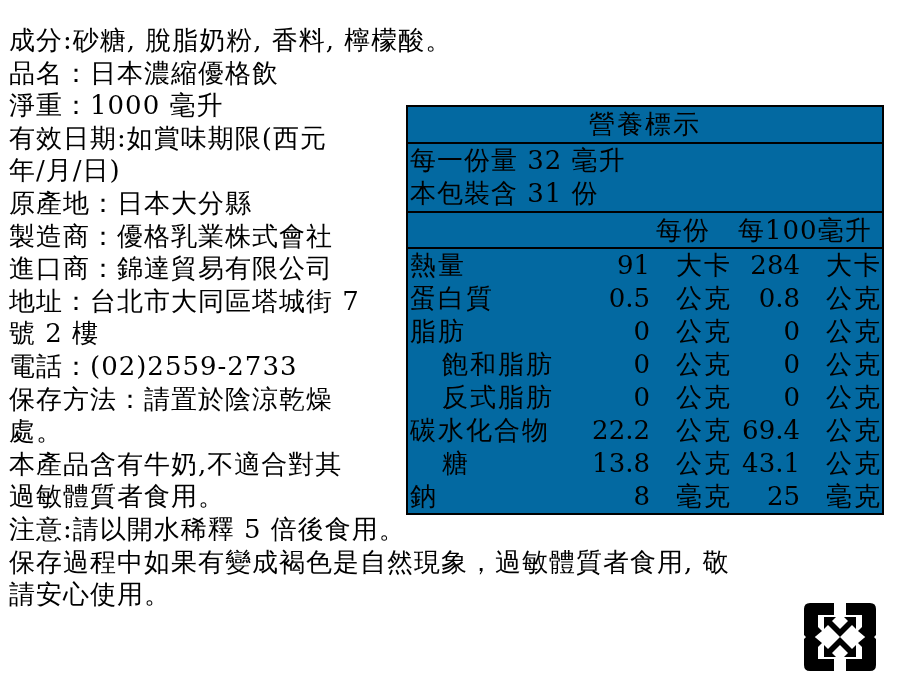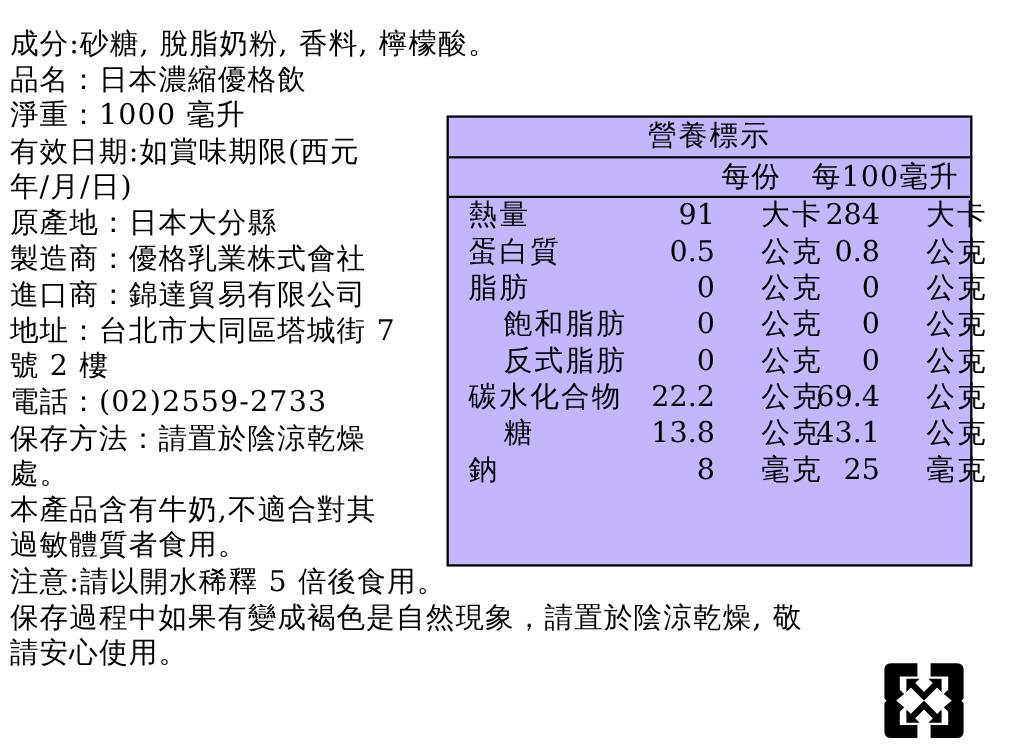--- a/index.html
+++ b/index.html
@@ -30,21 +30,21 @@
       letter-spacing: 1px;
     }
     .nutrition {
       position: absolute;
       left: 406px;
       top: 105px;
       width: 478px;
       height: 410px;
       border: 2px solid #000;
       box-sizing: border-box;
-      background: #c4b5fd;
+      background: #0369a1;
       font-size: 26px;
     }
     .nt-title {
       height: 35px;
       line-height: 35px;
       text-align: center;
       border-bottom: 2px solid #000;
       letter-spacing: 2px;
     }
     .nt-serving {
@@ -63,21 +63,20 @@
       border-bottom: 2px solid #000;
       position: relative;
     }
     .nt-colhead span {
       position: absolute;
       top: 0;
       letter-spacing: 1px;
     }
     .nt-rows {
       position: relative;
-      padding-left: 16px;
     }
     .nt-row {
       height: 33px;
       line-height: 33px;
       position: relative;
     }
     .nt-row span {
       position: absolute;
       top: 0;
       white-space: nowrap;
@@ -109,26 +108,30 @@
   <span class="label-line">製造商：優格乳業株式會社</span>
   <span class="label-line">進口商：錦達貿易有限公司</span>
   <span class="label-line">地址：台北市大同區塔城街 7</span>
   <span class="label-line">號 2 樓</span>
   <span class="label-line">電話：(02)2559-2733</span>
   <span class="label-line">保存方法：請置於陰涼乾燥</span>
   <span class="label-line">處。</span>
   <span class="label-line">本產品含有牛奶,不適合對其</span>
   <span class="label-line">過敏體質者食用。</span>
   <span class="label-line">注意:請以開水稀釋 5 倍後食用。</span>
-  <span class="label-line">保存過程中如果有變成褐色是自然現象，請置於陰涼乾燥, 敬</span>
+  <span class="label-line">保存過程中如果有變成褐色是自然現象，過敏體質者食用, 敬</span>
   <span class="label-line">請安心使用。</span>
 </div>
 
 <div class="nutrition">
   <div class="nt-title">營養標示</div>
+  <div class="nt-serving">
+    <div>每一份量 32 毫升</div>
+    <div>本包裝含 31 份</div>
+  </div>
   <div class="nt-colhead">
     <span style="left:248px;">每份</span>
     <span style="left:330px;">每100毫升</span>
   </div>
   <div class="nt-rows">
     <div class="nt-row">
       <span class="nt-name">熱量</span>
       <span class="nt-v1">91</span>
       <span class="nt-u1">大卡</span>
       <span class="nt-v2">284</span>

